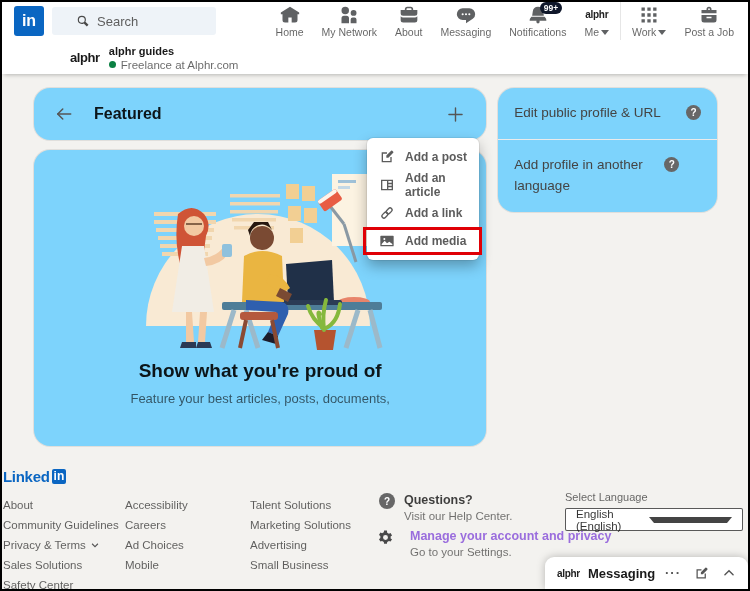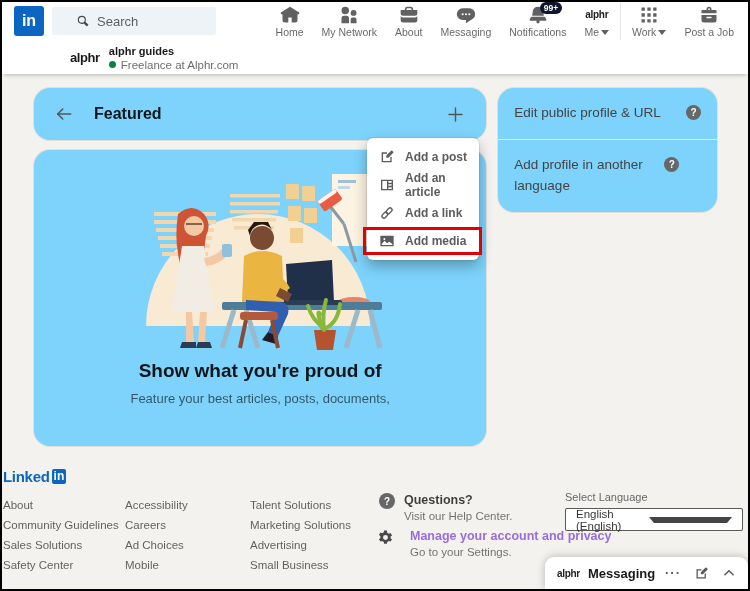--- a/index.html
+++ b/index.html
@@ -331,20 +331,26 @@
 
   <div class="footer">
     <div class="f-logo">
       <span class="f-word">Linked</span>
       <span class="f-in">in</span>
     </div>
     <div class="f-links">
       <div class="f-col f-col1">
         <a>About</a>
         <a>Community Guidelines</a>
+        <a>
+            <span>Privacy &amp; Terms</span>
+            <svg width="10" height="10" viewBox="0 0 24 24" fill="none" stroke="#555" stroke-width="2.6">
+              <path d="M5 9l7 7 7-7"></path>
+            </svg>
+          </a>
         <a>Sales Solutions</a>
         <a>Safety Center</a>
       </div>
       <div class="f-col f-col2">
         <a>Accessibility</a>
         <a>Careers</a>
         <a>Ad Choices</a>
         <a>Mobile</a>
       </div>
       <div class="f-col f-col3">

